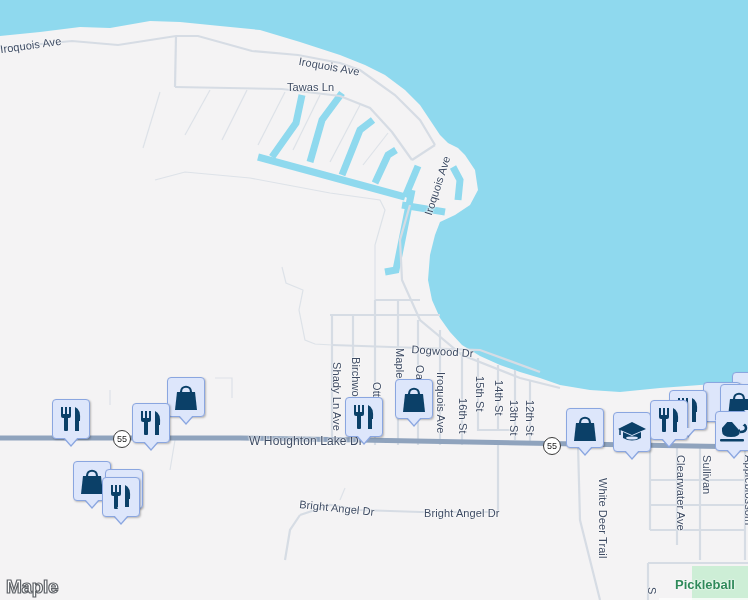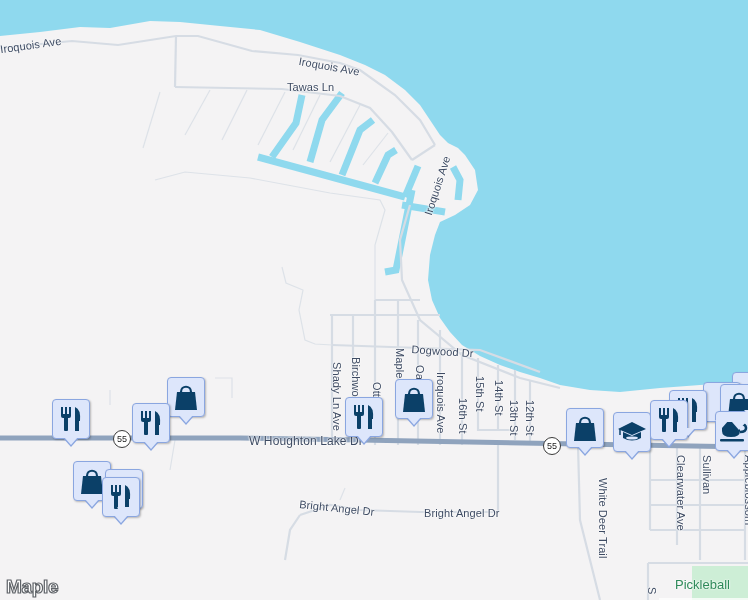--- a/index.html
+++ b/index.html
@@ -9,21 +9,21 @@
   .lbl { position:absolute; font-size:11px; color:#3e4b63; white-space:nowrap; text-shadow: 0 0 2px #fff, 0 0 2px #fff, 0 0 2px #fff; letter-spacing:0.1px; }
   .lbl.v { transform-origin:left top; transform:rotate(90deg); }
   .lbl.hw { font-size:12px; }
   .shield { position:absolute; width:16px; height:16px; border-radius:50%; background:#fff; border:1.5px solid #3a3a3a; font-size:9px; color:#222; text-align:center; line-height:16px; box-sizing:content-box; }
   .poi { position:absolute; width:38px; height:40px; background:#dde6fb; border:1.5px solid #8aa6e0; border-radius:4px; box-shadow: 1px 1px 2px rgba(0,0,0,0.25); box-sizing:border-box; cursor:pointer; }
   .poi::after { content:""; position:absolute; left:50%; bottom:-9px; margin-left:-8px; width:0; height:0; border-left:8px solid transparent; border-right:8px solid transparent; border-top:9px solid #8aa6e0; }
   .poi::before { content:""; position:absolute; left:50%; bottom:-7px; margin-left:-7px; width:0; height:0; border-left:7px solid transparent; border-right:7px solid transparent; border-top:8px solid #dde6fb; z-index:1; }
   .poi svg { position:absolute; left:50%; top:50%; transform:translate(-50%,-50%); }
   .google { position:absolute; left:6px; top:576px; font-size:19px; font-weight:bold; color:#fff; -webkit-text-stroke:1.2px #5f6368; letter-spacing:-0.3px; }
   .attrib { position:absolute; right:0; top:598px; height:17px; padding:0 4px; background:rgba(255,255,255,0.75); font-size:11px; color:#444; line-height:17px; }
-  .park { position:absolute; font-size:13px; color:#2f8a5a; text-shadow:0 0 2px #fff,0 0 2px #fff; }
+  .park { position:absolute; font-size:13px; color:#2f8a5a; text-shadow:0 0 2px #fff,0 0 2px #fff;font-weight:bold; }
 </style>
 </head>
 <body>
 
 <div id="map">
   <svg class="base" width="748" height="600" viewBox="0 0 748 600">
 
     <path d="M0,0 L748,0 L748,380 L735,382 L700,385 L660,388 L620,392 L590,390 L560,385 L540,378 L520,372 L500,365 L480,356 L462,345 L450,332 L440,318 L432,300 L428,280 L430,255 L435,235 L440,222 L455,215 L470,205 L478,190 L475,170 L465,155 L458,148 L448,143 L440,135 L430,120 L420,105 L405,90 L385,75 L365,65 L340,55 L300,42 L260,30 L220,26 L180,22 L150,21 L110,28 L80,27 L40,32 L0,36 Z" fill="#8fd9ee"></path>
 
     <g fill="none" stroke="#8fd9ee" stroke-width="7" stroke-linecap="butt">

